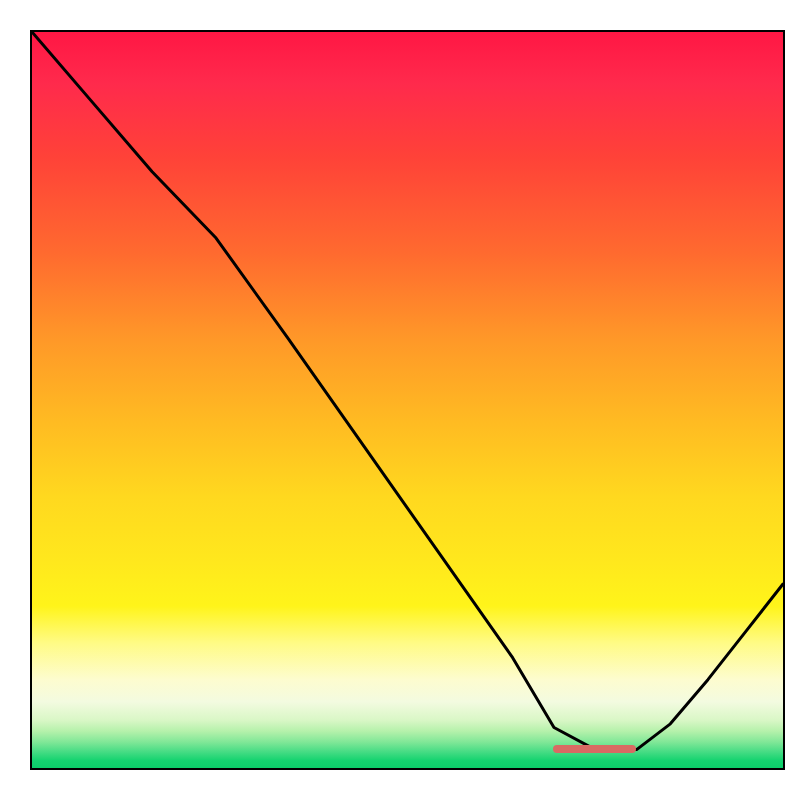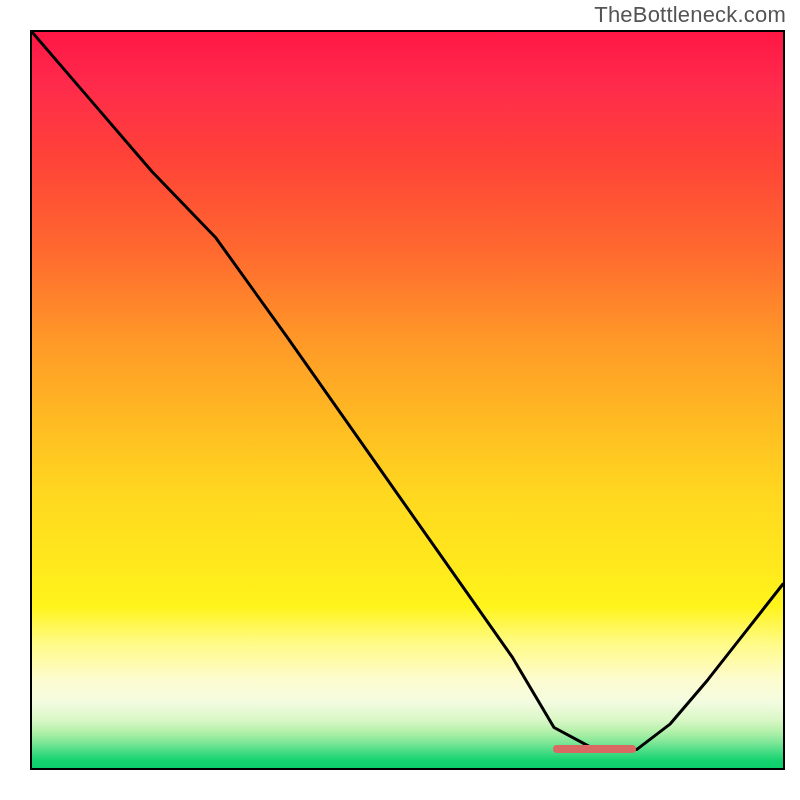--- a/index.html
+++ b/index.html
@@ -77,21 +77,20 @@
     height: 8px;
     background: #d96a63;
     border-radius: 4px;
   }
 </style>
 </head>
 <body>
 
 <div class="canvas">
 
-  <div class="attribution">TheBottleneck.com</div>
 
   <div class="plot-area">
     <div class="gradient"></div>
 
     <svg class="curve-svg" viewBox="0 0 750 735" preserveAspectRatio="none">
       <path fill="none" stroke="#000" stroke-width="3" stroke-linejoin="round" stroke-linecap="round" d="M0.0 0.0 L60.0 69.8 L120.0 139.6 L183.8 205.8 L255.0 305.0 L330.0 411.6 L405.0 518.2 L480.0 624.8 L521.3 694.6 L562.5 716.6 L603.8 716.6 L637.5 690.9 L675.0 646.8 L712.5 599.0 L750.0 551.3"></path>
     </svg>
 
     <div class="optimum-marker" style="left: 521.25px; width: 82.5px; top: 712.625px; background: rgb(217, 106, 99);"></div>
   </div>

